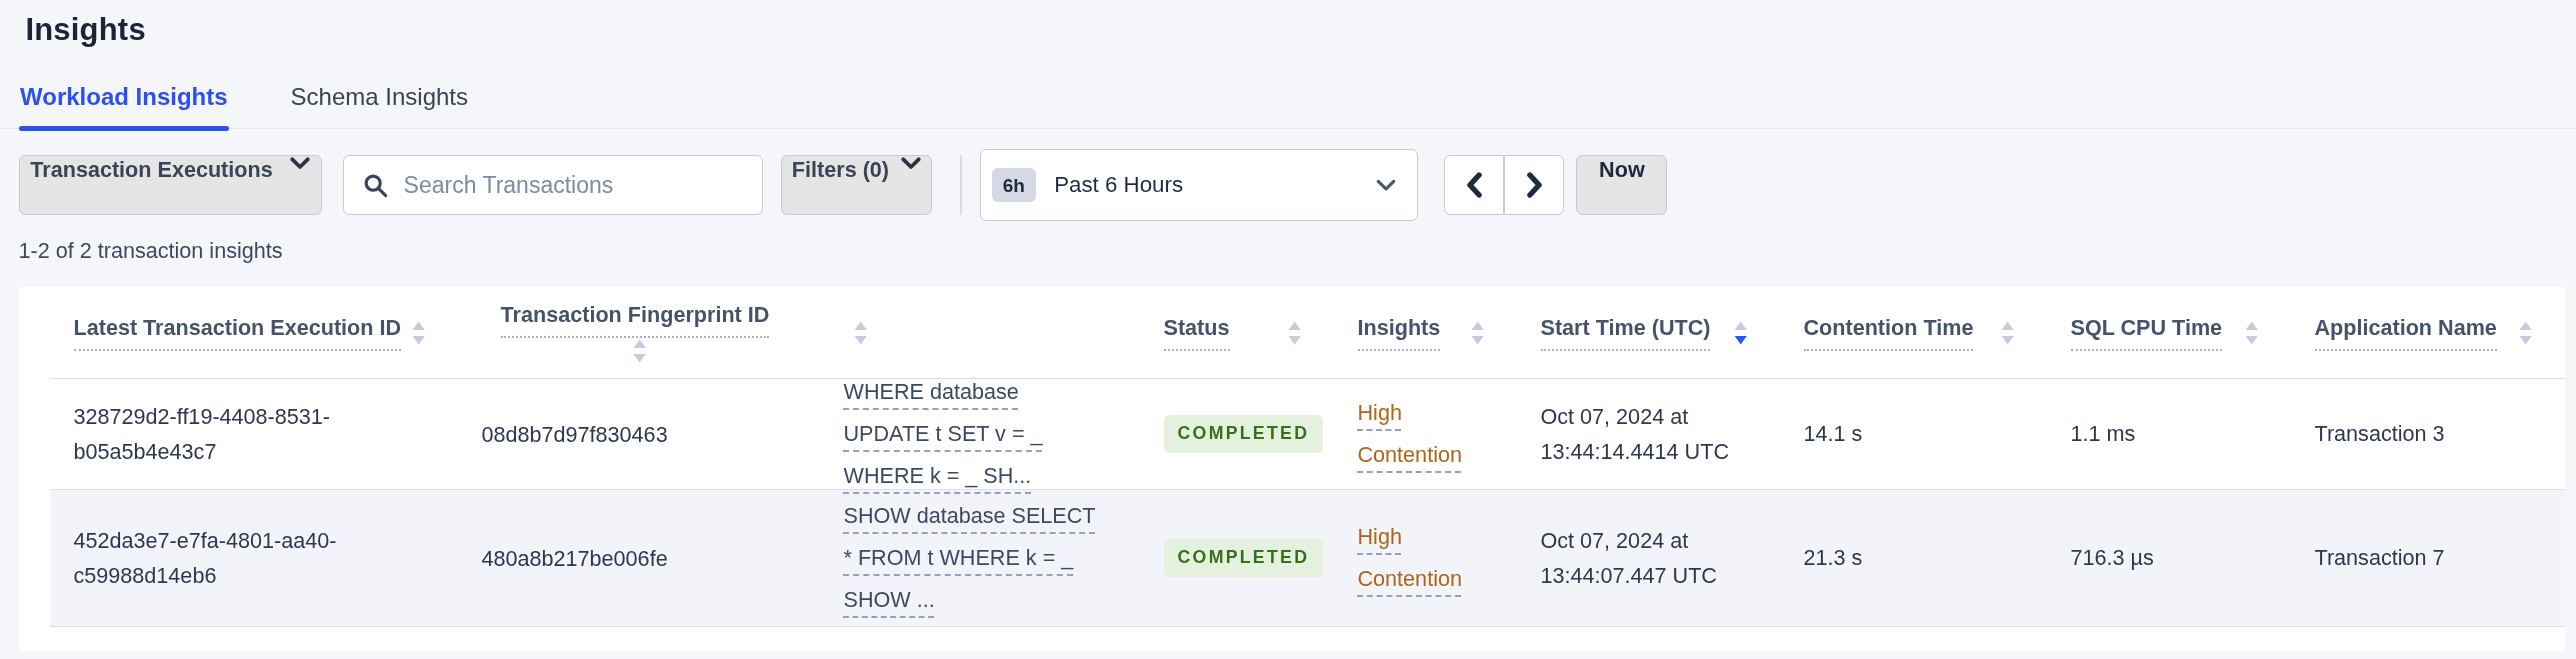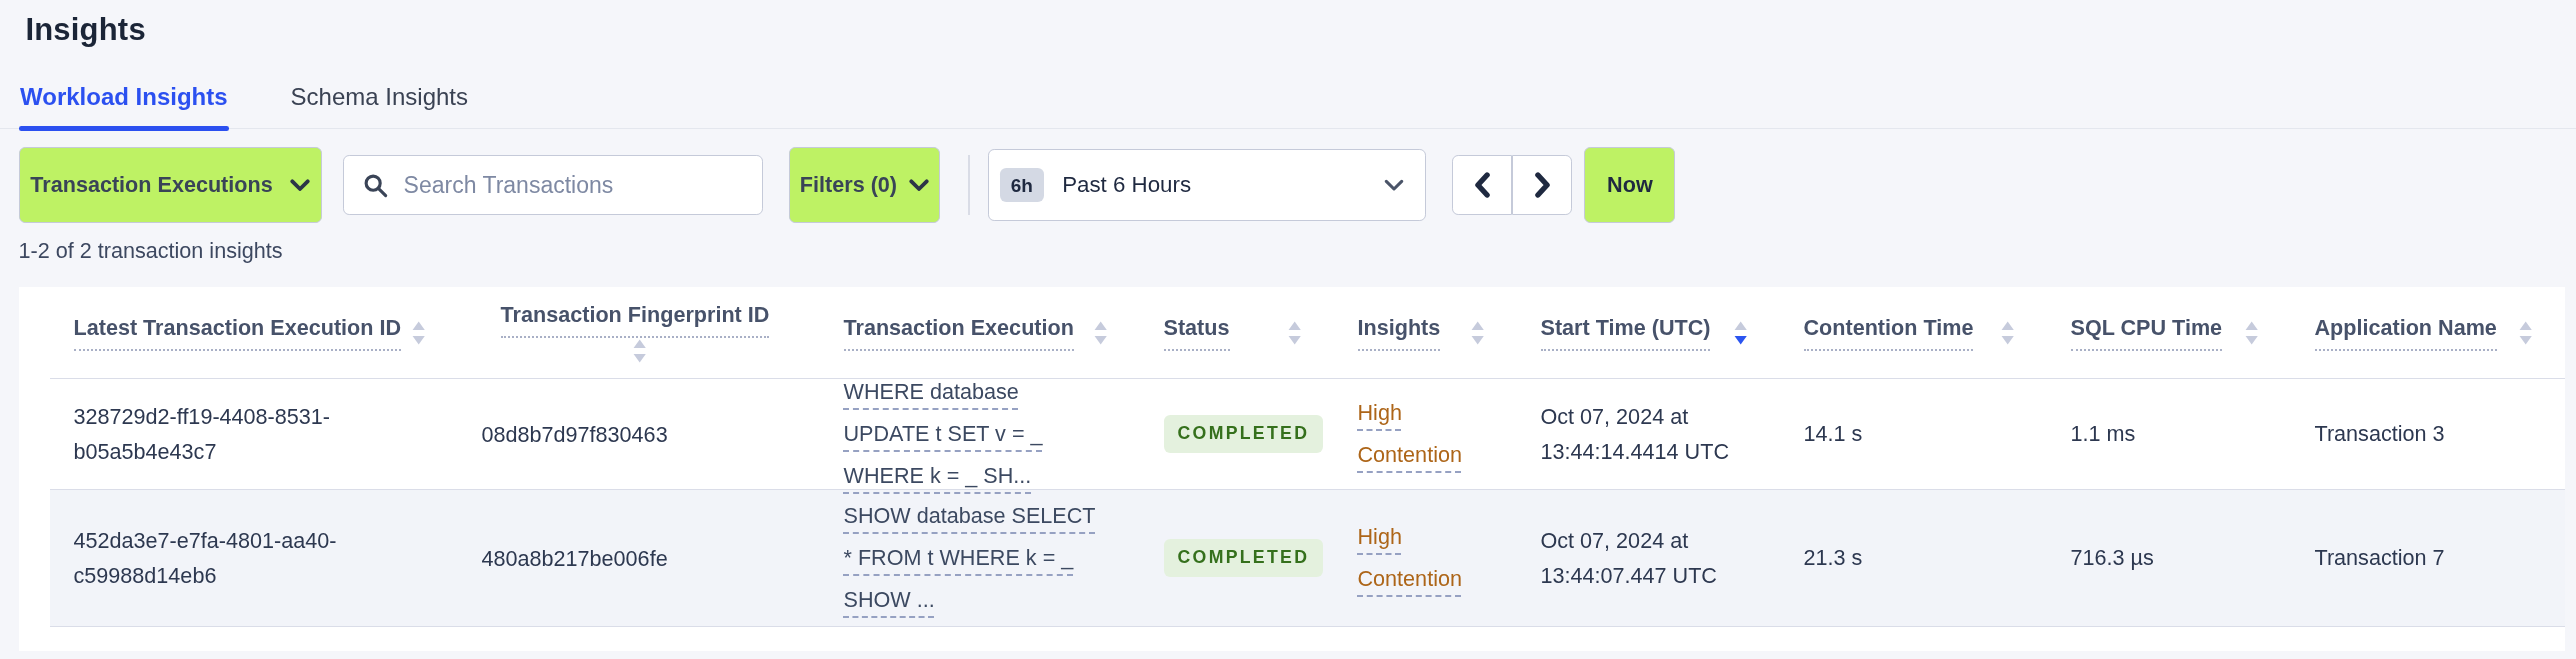--- a/index.html
+++ b/index.html
@@ -9,35 +9,35 @@
 
   
   .page-title { margin:0; padding:12.3px 0 0 25.4px; font-size:31px; font-weight:700; color:#1b2537; letter-spacing:0.2px; }
   .tabs { display:flex; align-items:flex-end; margin-top:35px; padding:0 18.5px; border-bottom:1.5px solid #e4e7ee; }
   .tab { font-size:24px; padding:0 1.5px 17px 1.5px; margin-right:60px; color:#3a4253; cursor:pointer; position:relative; font-weight:500; }
   .tab.active { color:#2b50f0; font-weight:600; }
   .tab.active::after { content:""; position:absolute; left:0; right:0; bottom:-2.3px; height:4.6px; background:#2b50f0; border-radius:2.3px; }
 
   
   .toolbar { display:flex; align-items:center; margin-top:26px; padding-left:18.5px; height:60px; }
-  .btn { display:flex; align-items:center; justify-content:center; height:76px; background:#bef264;
+  .btn { display:flex; justify-content:center; height:60px; background:#e5e5e5;
     border:1.5px solid #c5cad9; border-radius:6.2px; font-size:21.6px; font-weight:600; color:#394457;
     cursor:pointer; font-family:"Liberation Sans", sans-serif; }
   .type-btn { width:303px; gap:17px; }
   .chev { width:20px; height:12.3px; }
   .chev polyline { fill:none; stroke:#2c3547; stroke-width:5; stroke-linecap:round; stroke-linejoin:round; }
   .search-box { margin-left:21.6px; width:420px; height:60px; background:#fff; border:1.5px solid #c5cad9;
     border-radius:6.2px; display:flex; align-items:center; padding:0 18.5px; }
   .search-box svg { width:25px; height:25px; flex:none; }
   .search-box circle { fill:none; stroke:#3a4457; stroke-width:4; }
   .search-box line { stroke:#3a4457; stroke-width:4; stroke-linecap:round; }
   .search-box input { border:none; outline:none; margin-left:14px; width:339px; font-size:23px;
     font-family:"Liberation Sans", sans-serif; color:#2d3850; background:transparent; }
   .search-box input::placeholder { color:#7e89a3; }
-  .filters-btn { margin-left:26px; width:151px; gap:12.3px; }
+  .filters-btn { margin-left:18px; width:151px; gap:12.3px; }
   .vdivider { width:1.5px; height:60px; background:#d9dce6; margin-left:28px; margin-right:18.5px; }
   .time-picker { width:438px; height:72px; background:#fff; border:1.5px solid #c5cad9; border-radius:6.2px;
     display:flex; align-items:center; padding:0 21.6px 0 10.8px; cursor:pointer; }
   .time-chip { background:#d4d9e4; color:#1f2940; font-size:19px; font-weight:700; border-radius:6.2px;
     padding:7.7px 10.8px; line-height:1; }
   .time-label { margin-left:18.5px; font-size:22.3px; color:#1f2940; flex:1; }
   .time-picker .chev polyline { stroke:#4a5468; stroke-width:4; }
   .nav-arrows { display:flex; margin-left:26px; }
   .arrow-btn { width:60px; height:60px; background:#fff; border:1.5px solid #c5cad9; display:flex;
     align-items:center; justify-content:center; cursor:pointer; padding:0; }
@@ -163,21 +163,20 @@
       <div class="cell c2 hcell">
         <span class="hlabel">Transaction Fingerprint ID</span>
         <span class="sort-icon">
             <svg viewBox="0 0 20 34">
               <path class="up" d="M10 2 L18 13 H2 Z"></path>
               <path class="down" d="M10 32 L18 21 H2 Z"></path>
             </svg>
           </span>
       </div>
       <div class="cell c3 hcell">
-        <span class="hlabel">Transaction Execution</span>
         <span class="sort-icon">
             <svg viewBox="0 0 20 34">
               <path class="up" d="M10 2 L18 13 H2 Z"></path>
               <path class="down" d="M10 32 L18 21 H2 Z"></path>
             </svg>
           </span>
       </div>
       <div class="cell c4 hcell">
         <span class="hlabel">Status</span>
         <span class="sort-icon">

